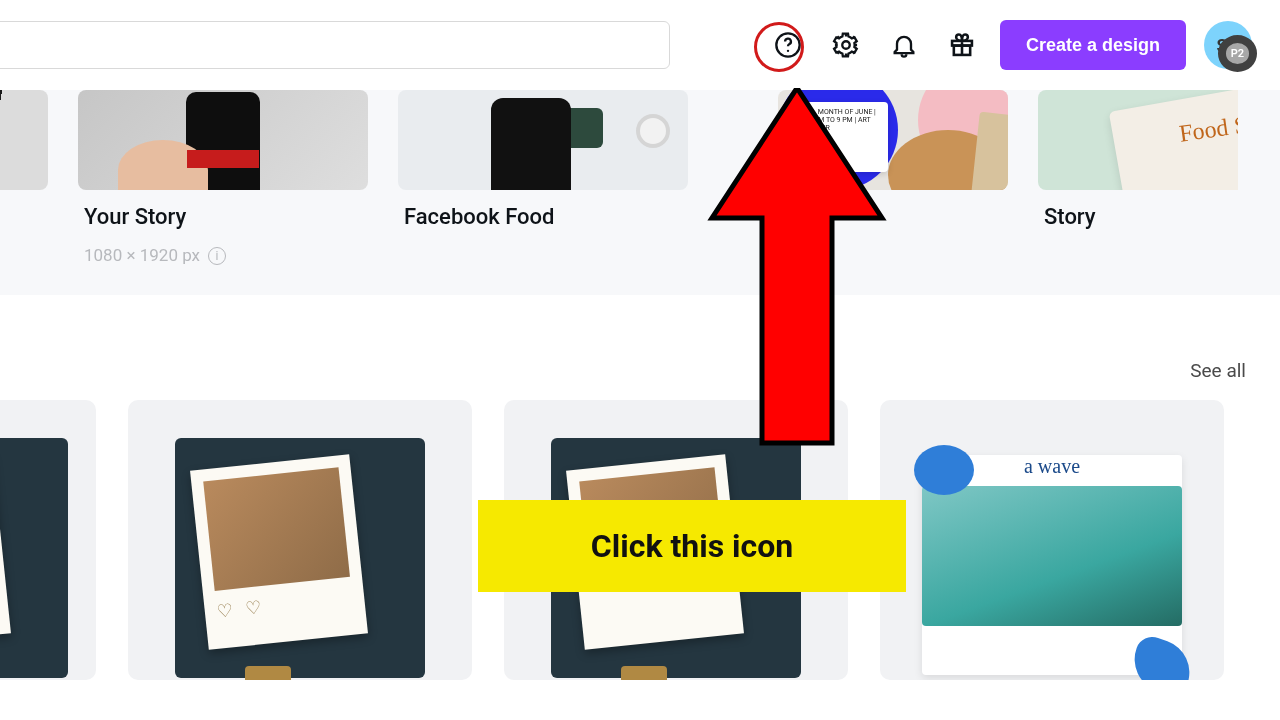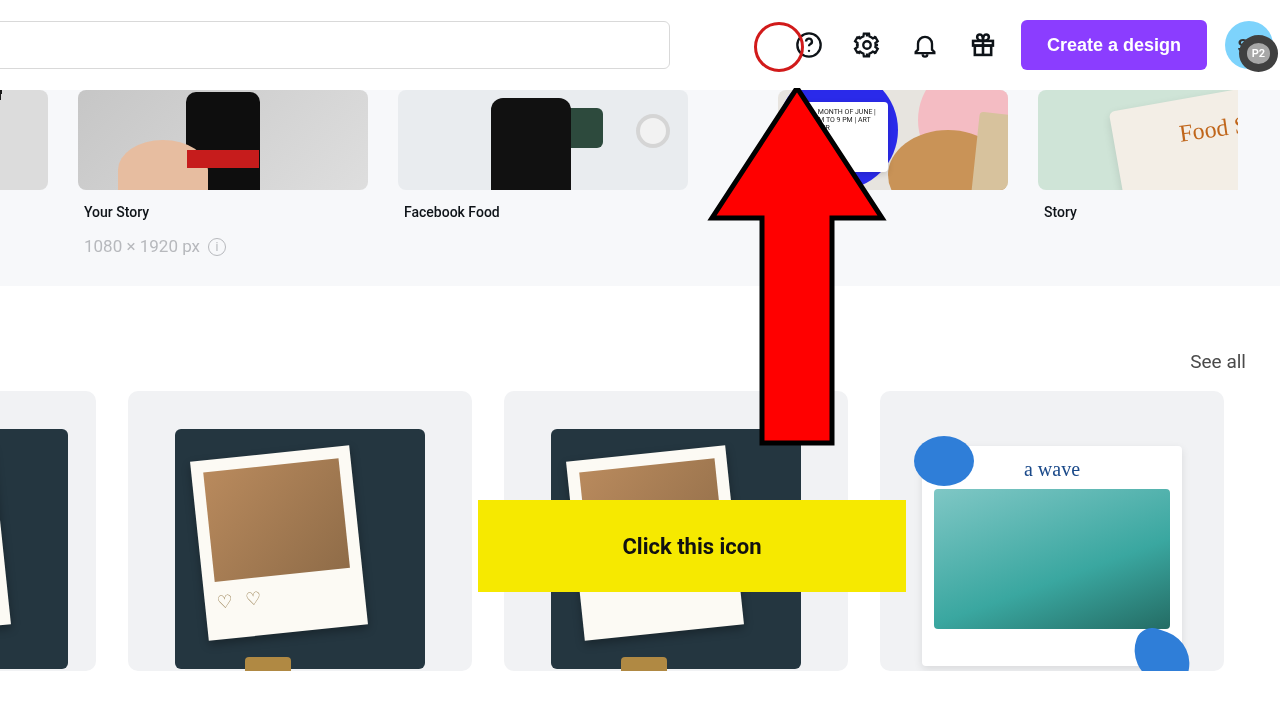--- a/index.html
+++ b/index.html
@@ -7,21 +7,21 @@
     font-family: -apple-system, BlinkMacSystemFont, "Segoe UI", Roboto, Helvetica, Arial, sans-serif;
     background: #fff;
     width: 1280px;
     height: 720px;
     overflow: hidden;
     position: relative;
   }
   .header {
     display: flex;
     align-items: center;
-    padding: 10px 7px 10px 0;
+    padding: 10px 28px 10px 0;
     gap: 14px;
     background: #fff;
     height: 90px;
   }
   .search-box {
     flex: 1;
     max-width: 680px;
     height: 48px;
     border: 1px solid #d9d9d9;
     border-radius: 6px;
@@ -106,21 +106,21 @@
   }
   .template-card { cursor: pointer; }
   .template-thumb {
     width: 290px;
     height: 100px;
     border-radius: 8px;
     background: #ccc;
     margin-bottom: 14px;
   }
   .template-label {
-    font-size: 14px;
+    font-size: 22px;
     color: #0e1318;
     font-weight: 500;
     padding-left: 6px;
   }
   .template-dimensions {
     color: #b7b9bd;
     font-size: 17px;
     margin-top: 16px;
     padding-left: 6px;
     display: flex;
@@ -282,21 +282,21 @@
   }
   .polaroid .hearts {
     margin-top: 10px; font-size: 18px; color:#a0895e; letter-spacing:4px;
   }
   .clip {
     position:absolute; bottom:-12px; left:70px; width:46px; height:24px;
     background:#b08943; border-radius:4px 4px 10px 10px;
   }
   .tripcard {
     width: 260px; height: 220px; background:#fff; border-radius:4px;
-    margin-top: 50px; padding:12px; box-shadow:0 3px 8px rgba(0,0,0,.1);
+    margin-top: 50px; box-shadow:0 3px 8px rgba(0,0,0,.1);
     position:relative;
   }
   .tripcard .title { font-family:cursive; font-size:20px; color:#1b4a8a; text-align:center; }
   .tripcard .img {
     margin-top:8px; width:100%; height:140px;
     background: linear-gradient(160deg,#7fc7c5 0%, #3aa7a0 60%, #246c64 100%);
     border-radius:4px;
   }
   .blue-splash { position:absolute; width:60px; height:50px; background:#2f7ed8; border-radius:50%; }
   .blue-splash.tl { top:-10px; left:-8px; }
@@ -312,21 +312,21 @@
     position: absolute;
     top: 500px;
     left: 478px;
     width: 428px;
     height: 92px;
     background: #f6e900;
     display: flex;
     align-items: center;
     justify-content: center;
     font-weight: 700;
-    font-size: 22px;
+    font-size: 32px;
     color: #111;
     pointer-events: none;
   }
 </style>
 </head>
 <body>
 
 <div class="header">
   <input class="search-box" type="text" value="" style="">
   <div class="header-icons">

